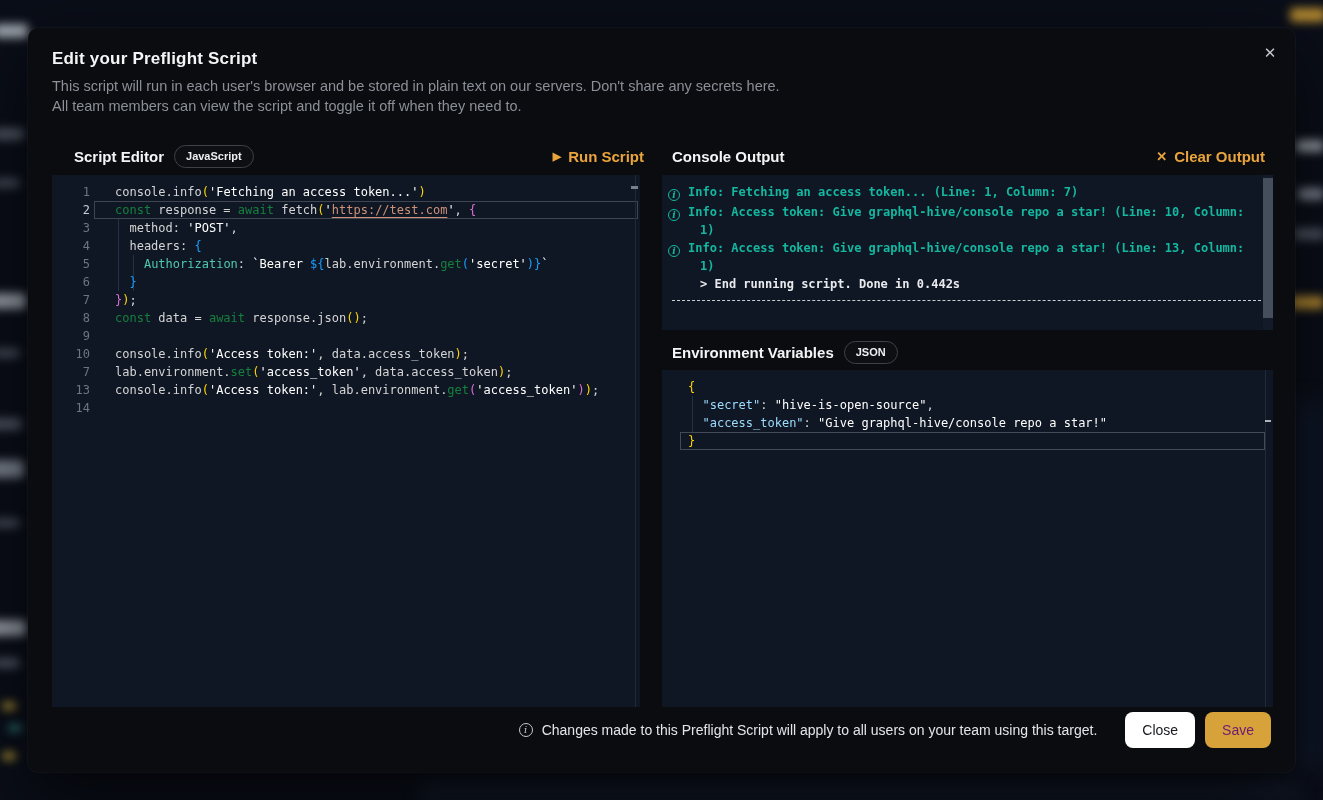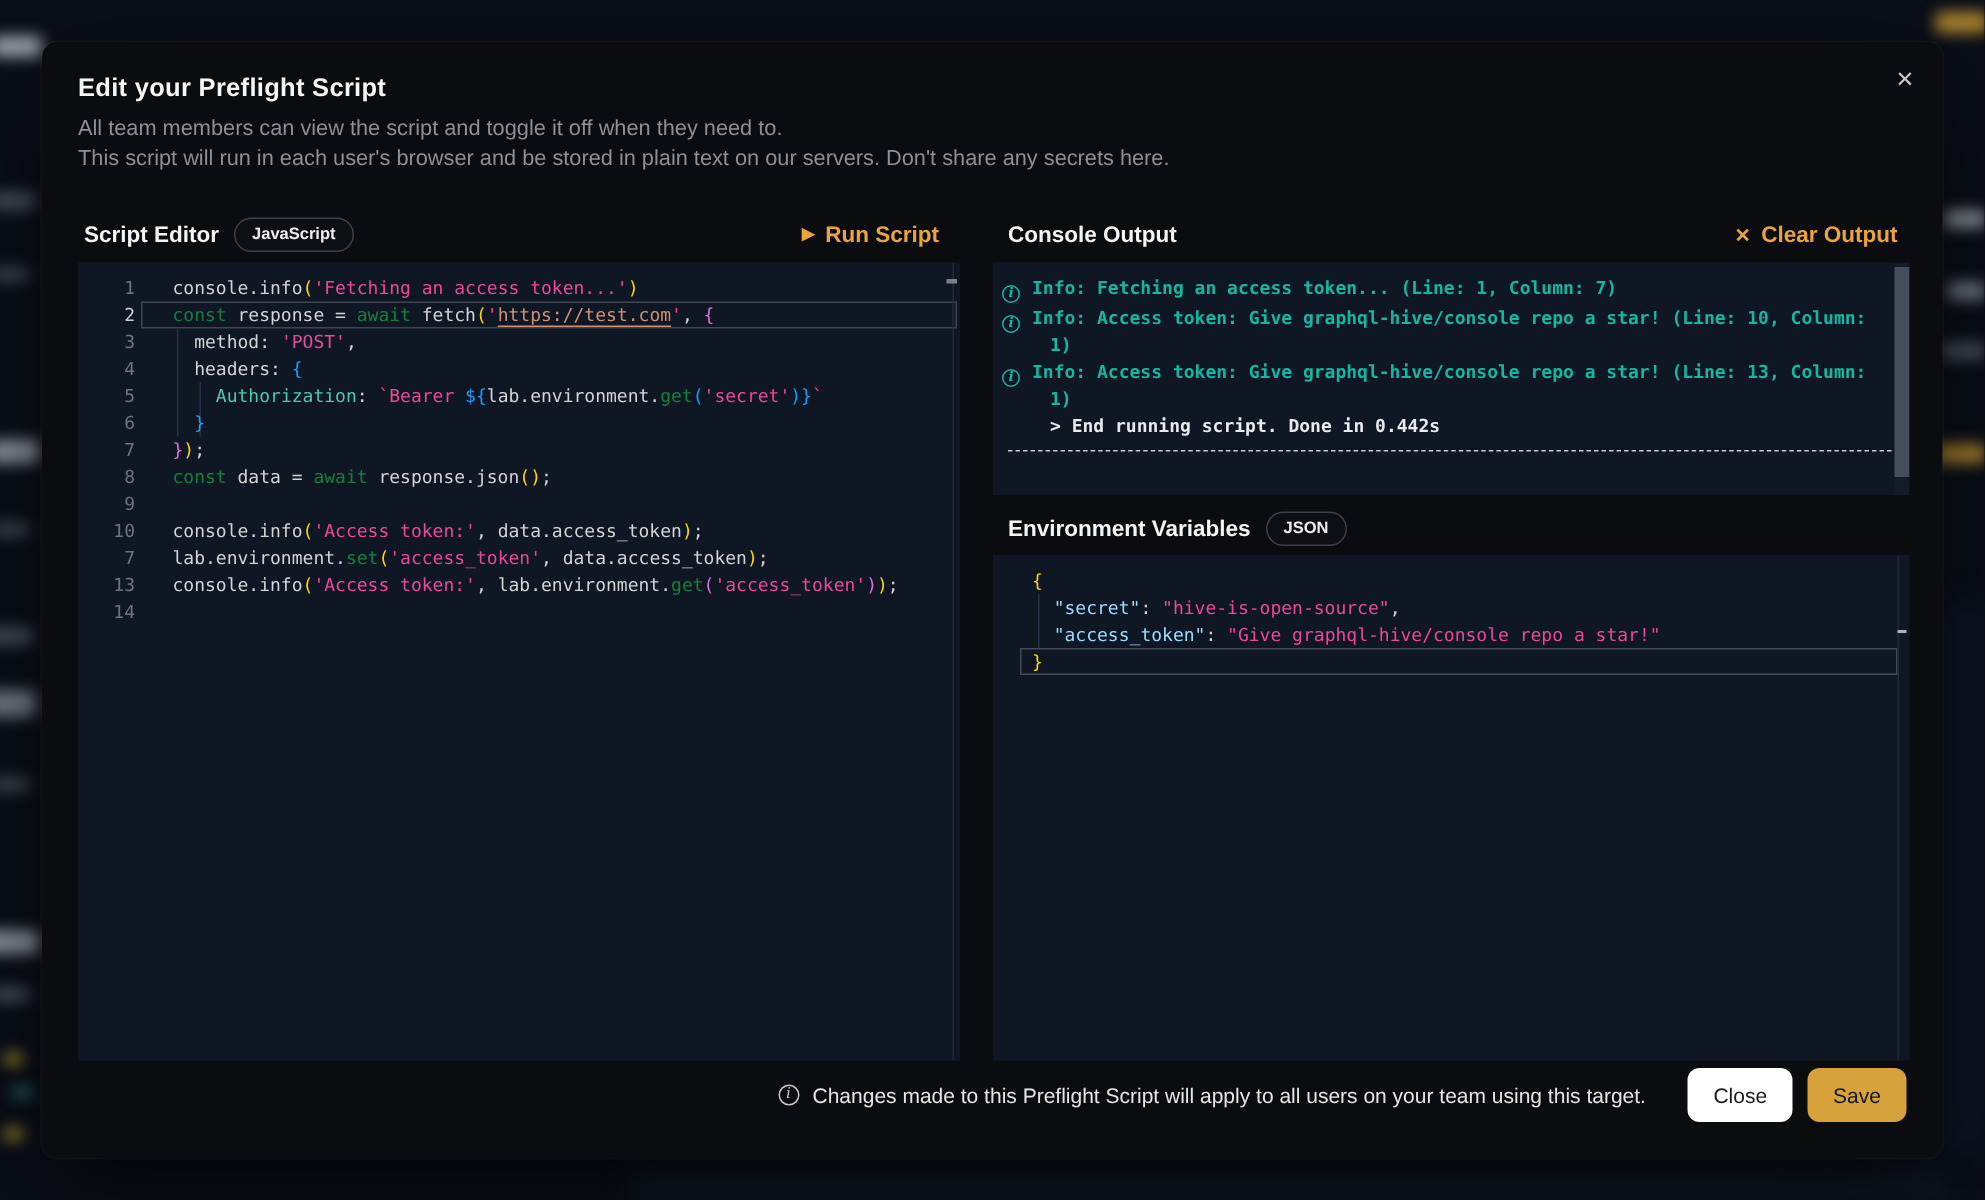--- a/index.html
+++ b/index.html
@@ -24,35 +24,35 @@
     font-size:11px; font-weight:700; color:#eceef1; background:rgba(255,255,255,.015); }
   .spacer { flex:1; }
   .accent-btn { display:flex; align-items:center; gap:7px; background:none; border:none; cursor:pointer;
     font-family:"Liberation Sans",sans-serif; font-size:15px; font-weight:600; color:#eaa43c; }
   .accent-btn .glyph { font-size:11px; line-height:1; }
 
   .panel { position:absolute; background:#101724; overflow:hidden; }
   .mono { font-family:"DejaVu Sans Mono", monospace; font-size:12px; line-height:18px; }
 
   
-  .script-head  { left:18px;  top:114px; width:588px; }
+  .script-head  { left:36px;  top:114px; width:588px; }
   .script-box   { left:24px;  top:147px; width:588px; height:532px; }
   .code-area { position:relative; padding-top:8px; }
   .code-row { display:flex; height:18px; white-space:pre; }
   .gutter { width:38px; flex:none; text-align:right; color:#6b7584; }
   .gutter.active { color:#c7ced8; }
   .code-text { padding-left:25px; }
   .cur-line { position:absolute; border:1px solid #3e4450; }
   .script-box .cur-line { left:42px; right:2px; top:26px; height:18px; }
   .iguide { position:absolute; width:1px; background:#273046; }
   .ruler-dash { position:absolute; background:#79808a; }
   .vline { position:absolute; top:0; bottom:0; width:1px; background:#222a39; }
 
   
-  .tk-txt{color:#d4d4d4} .tk-kw{color:#15803d} .tk-str{color:#ec4899} .tk-type{color:#4ec9b0}
+  .tk-txt{color:#d4d4d4} .tk-kw{color:#15803d} .tk-str{color:#ffffff} .tk-type{color:#4ec9b0}
   .tk-key{color:#9cdcfe} .tk-b1{color:#ffd602} .tk-b2{color:#da70d6} .tk-b3{color:#179fff}
   .tk-link{color:#ce9178; text-decoration:underline; text-underline-offset:3px;}
 
   
   .console-head { left:634px; top:114px; width:611px; }
   .console-box  { left:634px; top:147px; width:611px; height:155px; }
   .console-inner { padding:8px 22px 0 6px; font-weight:700; }
   .c-row { display:flex; }
   .c-icon { width:20px; flex:none; padding-top:2px; }
   .c-text { flex:1; padding-left:12px; text-indent:-12px; white-space:pre-wrap; word-break:break-word; color:#14b8a0; }
@@ -76,21 +76,21 @@
   
   .footer { position:absolute; left:24px; right:24px; top:684px; height:36px;
     display:flex; align-items:center; justify-content:flex-end; }
   .note-wrap { display:flex; align-items:center; gap:9px; color:#e2e5e9; font-size:14px; margin-right:28px; }
   .note-icon { width:14px; height:14px; border:1px solid #c5c9cf; border-radius:50%; color:#c5c9cf;
     display:inline-flex; align-items:center; justify-content:center; font-size:10px; line-height:1;
     font-family:"DejaVu Serif",serif; font-style:italic; flex:none; }
   .btn { height:36px; padding:0 17px; border:none; border-radius:8px; font-family:"Liberation Sans",sans-serif;
     font-size:14px; font-weight:500; cursor:pointer; }
   .btn-close { background:#ffffff; color:#17191e; }
-  .btn-save { background:#d6a239; color:#0f172a; margin-left:10px; }
+  .btn-save { background:#d6a239; color:#701a75; margin-left:10px; }
 </style>
 </head>
 <body>
 
 <div>
   <div class="blob" style="left:-6px; top:24px; width:34px; height:14px; background:#b9c0c9;"></div>
   <div class="blob" style="left:-6px; top:128px; width:30px; height:12px; background:#5a6270;"></div>
   <div class="blob" style="left:-6px; top:178px; width:26px; height:10px; background:#4c5360;"></div>
   <div class="blob" style="left:-8px; top:293px; width:34px; height:16px; background:#aab1bb;"></div>
   <div class="blob" style="left:-6px; top:348px; width:26px; height:10px; background:#4c5360;"></div>
@@ -108,22 +108,22 @@
   <div class="blob" style="left:1294px; top:228px; width:30px; height:12px; background:#565e6c;"></div>
   <div class="blob" style="left:1290px; top:296px; width:34px; height:13px; background:#cf9d35;"></div>
   <div class="blob" style="left:420px; top:780px; width:880px; height:22px; background:#121a29; filter:blur(8px);"></div>
   <div class="blob" style="left:1295px; top:400px; width:30px; height:370px; background:#10182a; filter:blur(10px);"></div>
 </div>
 
 <div class="modal">
 
   <div class="title">Edit your Preflight Script</div>
   <div class="desc">
+    <div>This script will run in each user's browser and be stored in plain text on our servers. Don't share any secrets here.</div>
     <div>All team members can view the script and toggle it off when they need to.</div>
-    <div>This script will run in each user's browser and be stored in plain text on our servers. Don't share any secrets here.</div>
   </div>
   <button class="close-x">✕</button>
 
   <div class="sec-head script-head">
     <span class="sec-label">Script Editor</span>
     <span class="badge">JavaScript</span>
     <span class="spacer"></span>
     <button class="accent-btn">
       <span class="glyph">▶</span>
       <span>Run Script</span>

